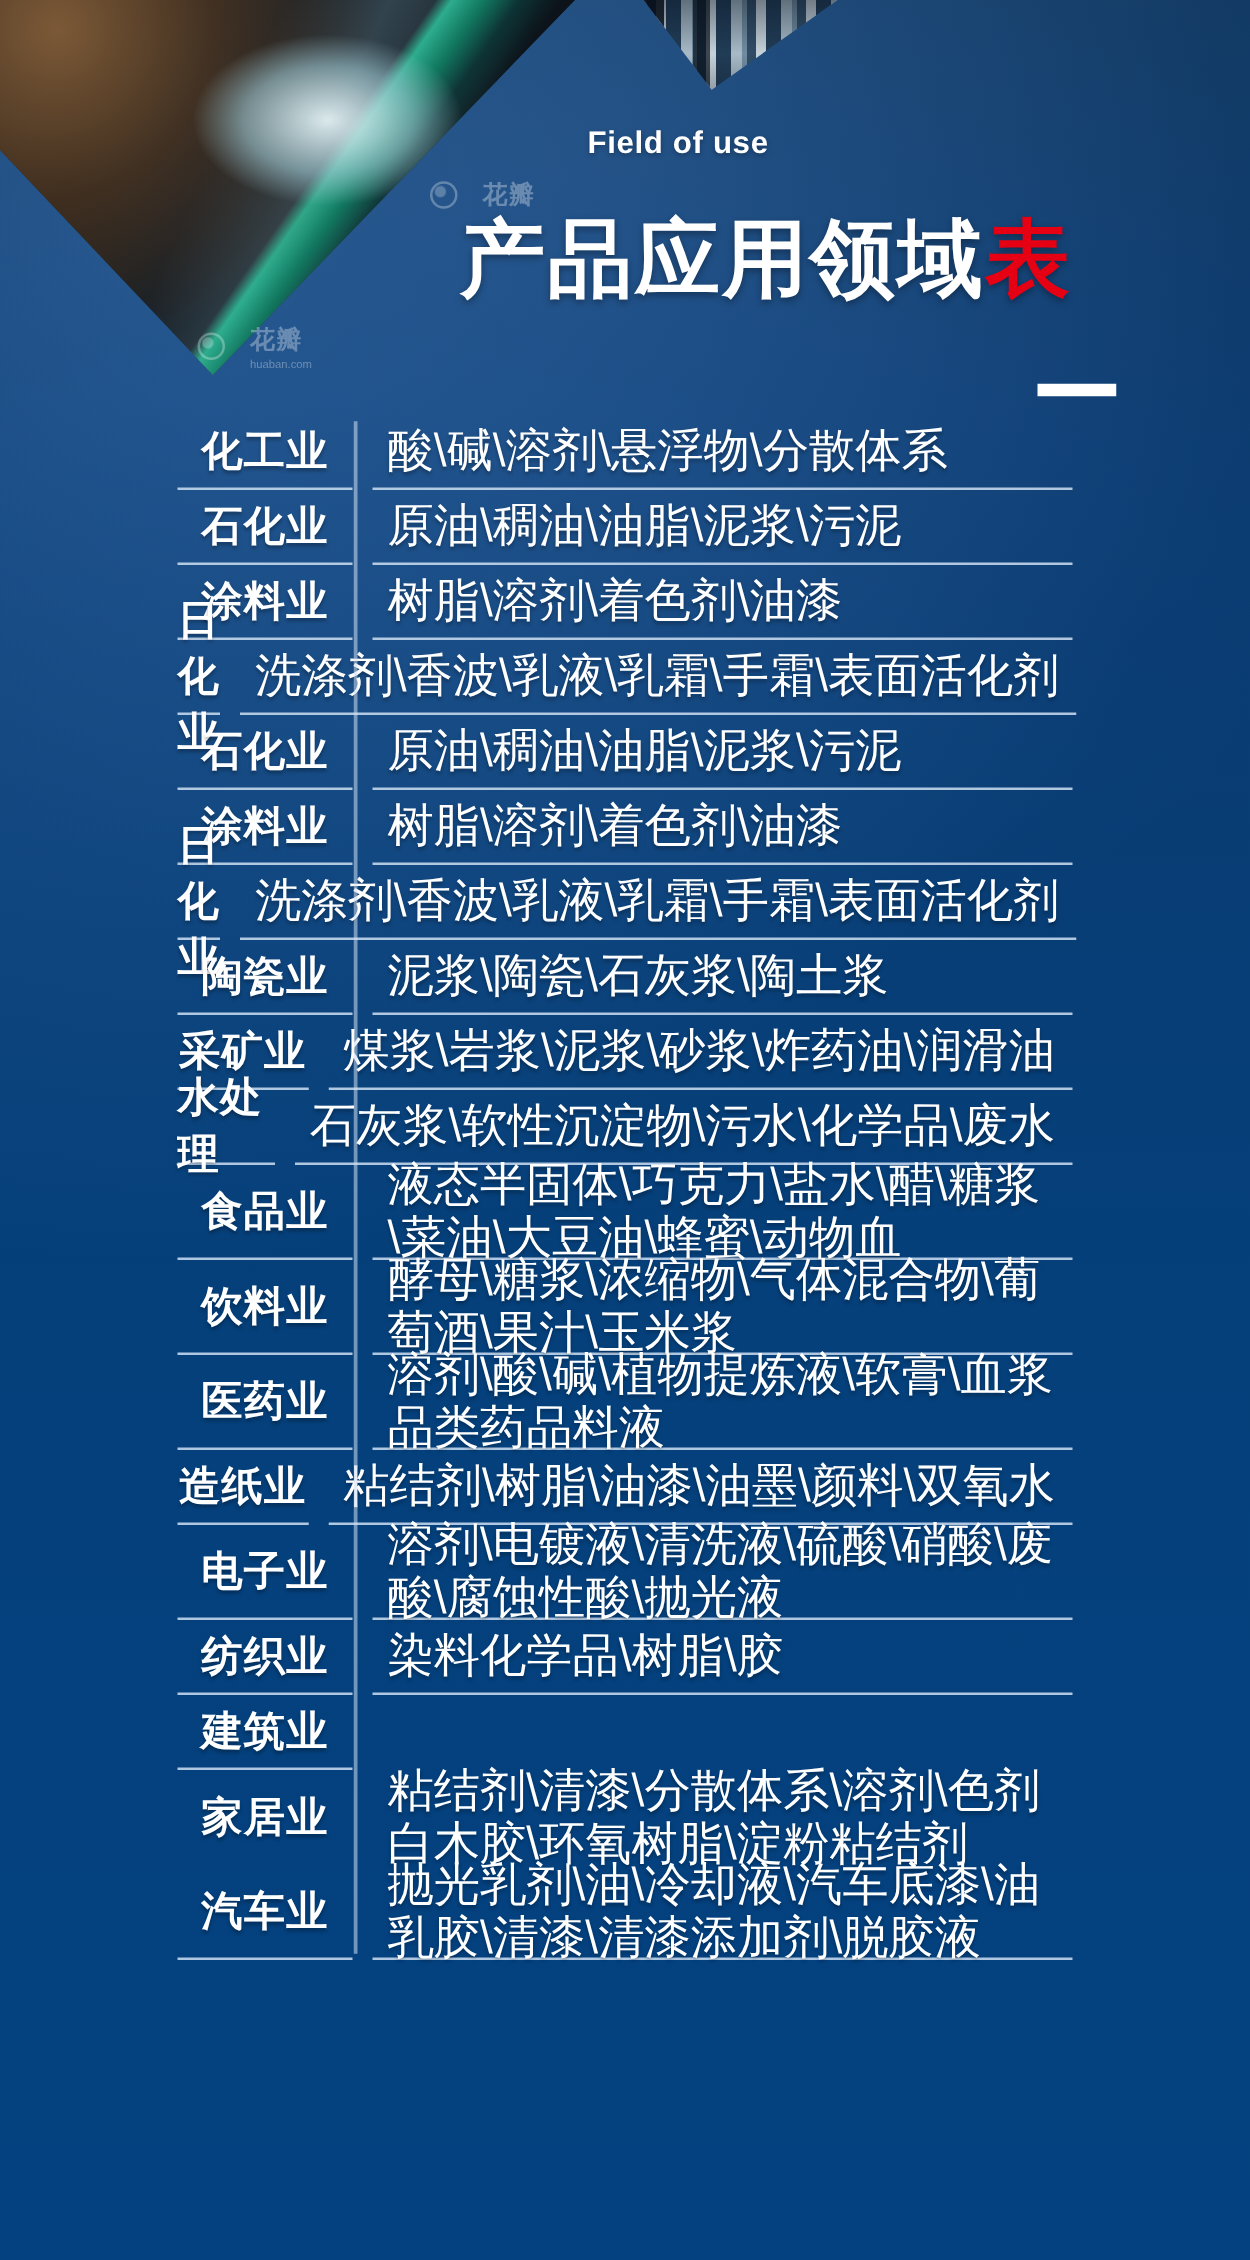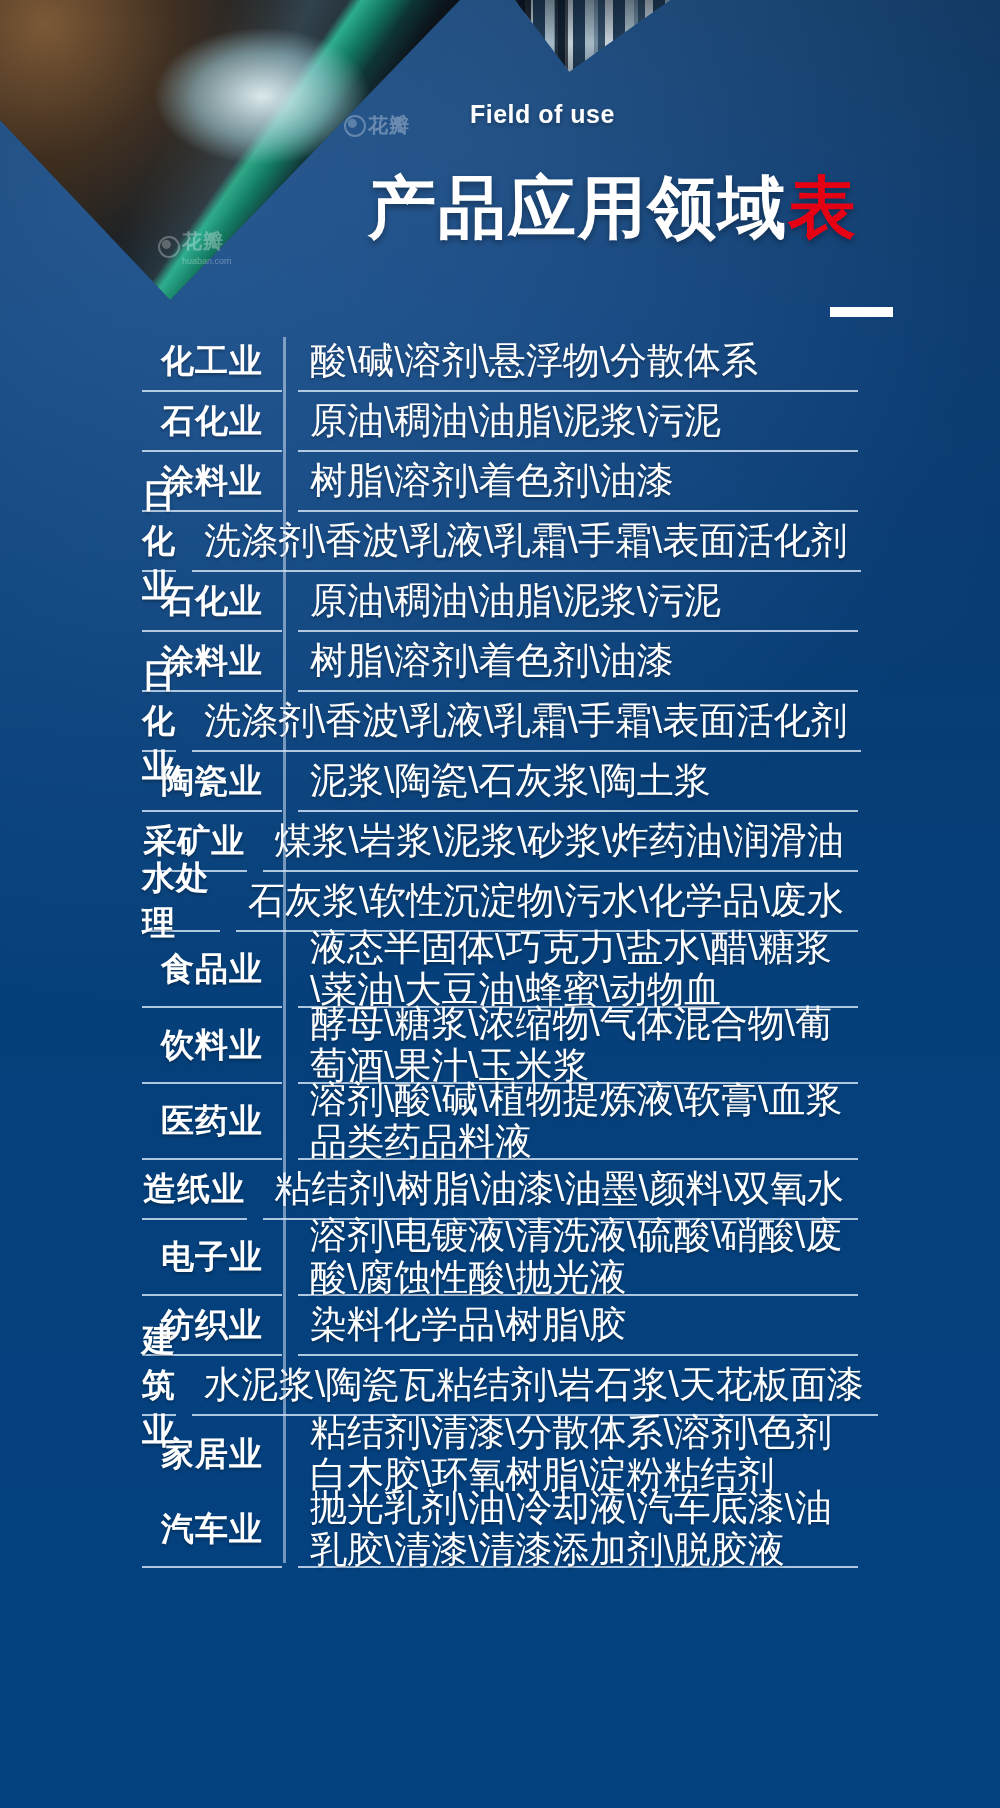--- a/index.html
+++ b/index.html
@@ -23,22 +23,22 @@
   }
   .photo-right{
     position:absolute;left:505px;top:0;width:165px;height:78px;
     clip-path:polygon(6% 0,100% 0,39% 92%);
     background:
       linear-gradient(90deg, rgba(5,12,22,.85) 0 16%, rgba(5,12,22,0) 16% 30%, rgba(5,12,22,.7) 30% 38%, rgba(5,12,22,0) 38%),
       linear-gradient(180deg, rgba(8,18,32,.5), rgba(8,18,32,.1) 55%, rgba(8,18,32,.4)),
       repeating-linear-gradient(90deg,#b9cdd9 0 9px,#7d9ab0 9px 13px,#36546f 13px 20px,#dce8ef 20px 28px,#24415c 28px 40px);
   }
   .watermark{
-    position:absolute;display:flex;align-items:center;gap:2px;
-    color:#fff;opacity:.32;font-size:20px;font-weight:700;letter-spacing:1px;
+    position:absolute;display:flex;align-items:center;gap:20px;
+    color:#fff;opacity:.32;font-size:20px;font-weight:700;letter-spacing:1px;margin-top:30px;
   }
   .watermark .wm-circle{
     width:22px;height:22px;border:2px solid rgba(255,255,255,.9);border-radius:50%;
     display:inline-block;box-sizing:border-box;
     background:radial-gradient(circle at 35% 35%, rgba(255,255,255,.8) 0 4px, transparent 5px);
   }
   .watermark .wm-domain{display:block;font-size:9px;font-weight:400;letter-spacing:0;margin-top:1px;}
   .wm-1{left:344px;top:112px;}
   .wm-2{left:158px;top:228px;}
   
@@ -202,23 +202,20 @@
         </div>
   </div>
       <div class="row">
     <div class="label">纺织业</div>
     <div class="content">
           <span>染料化学品\树脂\胶</span>
         </div>
   </div>
       <div class="row">
     <div class="label">建筑业</div>
-    <div class="content">
-          <span>水泥浆\陶瓷瓦粘结剂\岩石浆\天花板面漆</span>
-        </div>
   </div>
       <div class="row tall last">
     <div class="label">家居业</div>
     <div class="content">
           <span>粘结剂\清漆\分散体系\溶剂\色剂白木胶\环氧树脂\淀粉粘结剂</span>
         </div>
   </div>
       <div class="row tall">
     <div class="label">汽车业</div>
     <div class="content">

